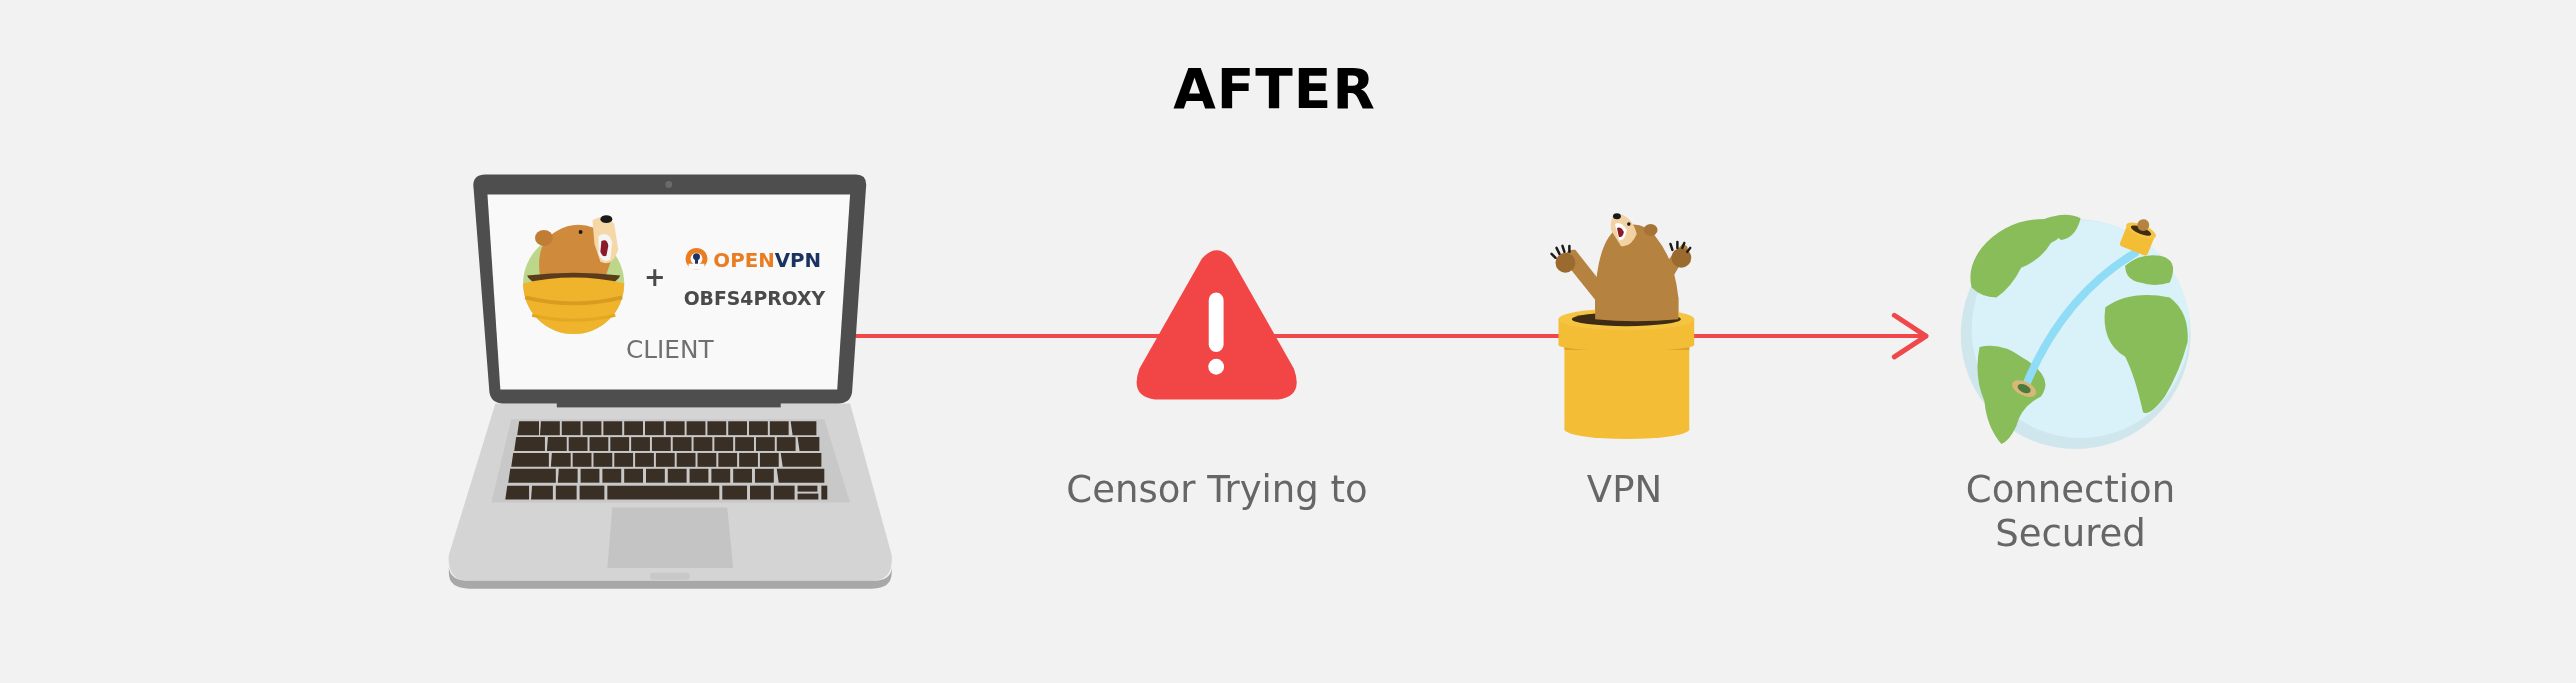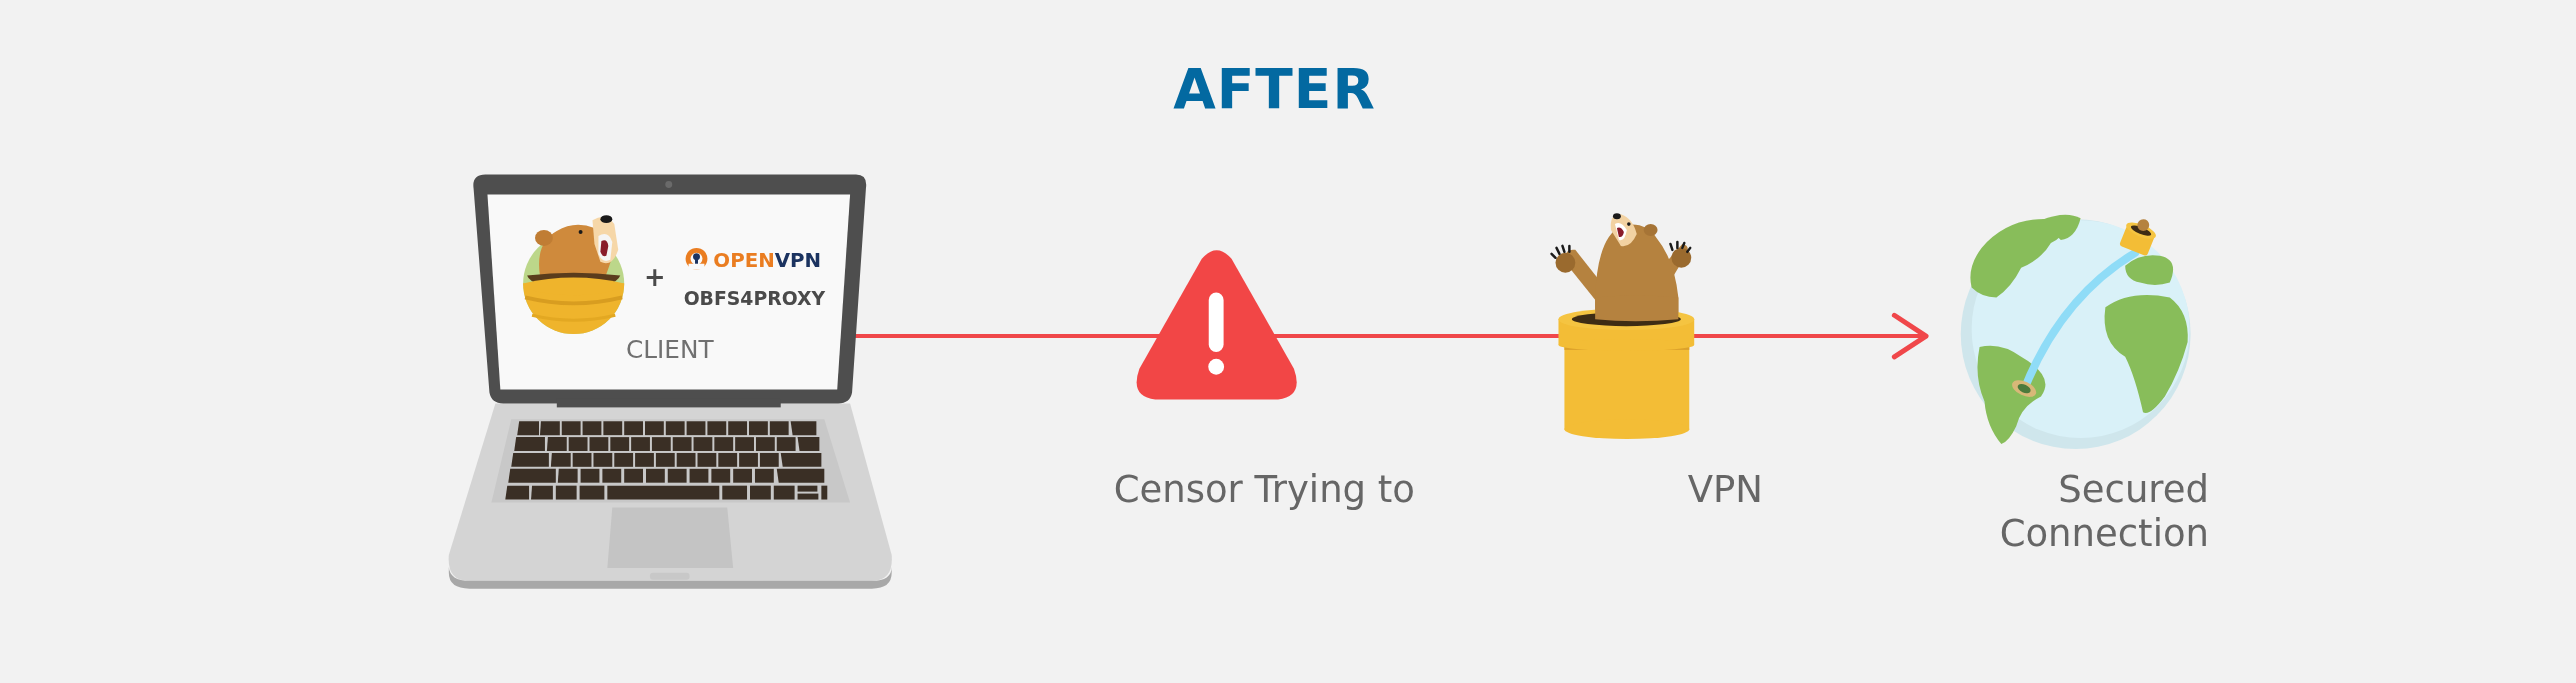--- a/index.html
+++ b/index.html
@@ -3,29 +3,29 @@
   <meta charset="utf-8">
   <style>
     html, body { margin: 0; padding: 0; }
     body {
       width: 2576px; height: 684px; background: #f2f2f2; position: relative; overflow: hidden;
       font-family: "DejaVu Sans", "Liberation Sans", sans-serif;
     }
     .abs { position: absolute; }
     .title {
       left: 0; width: 2549px; top: 57px; text-align: center;
-      font-size: 55px; font-weight: bold; color: #0369a1; letter-spacing: 1px;
+      font-size: 55px; font-weight: bold; color: #000000; letter-spacing: 1px;
       font-family: "DejaVu Sans", sans-serif;
     }
     svg.scene { position: absolute; left: 0; top: 0; }
     .label {
       text-align: center; color: #666666; font-size: 37px; line-height: 44px;
       font-family: "DejaVu Sans", sans-serif;
     }
-    .label span { display: block; text-align: right; }
+    .label span { display: block; }
     .screen-text { font-family: "DejaVu Sans", sans-serif; font-weight: bold; }
   </style>
 </head>
 <body>
 
 <div class="abs title">AFTER</div>
 
 <svg class="scene" width="2576" height="684" viewBox="0 0 2600 690">
 
   <g>
@@ -223,16 +223,16 @@
   </g>
 </svg>
 
 <div class="abs label" style="left:1019px; top:468px; width:396px;">
   <span>Censor Trying to</span>
 </div>
 <div class="abs label" style="left:1486px; top:468px; width:277px;">
   <span>VPN</span>
 </div>
 <div class="abs label" style="left:1932px; top:468px; width:277px;">
+  <span>Connection</span>
   <span>Secured</span>
-  <span>Connection</span>
 </div>
 
 
 </body></html>

